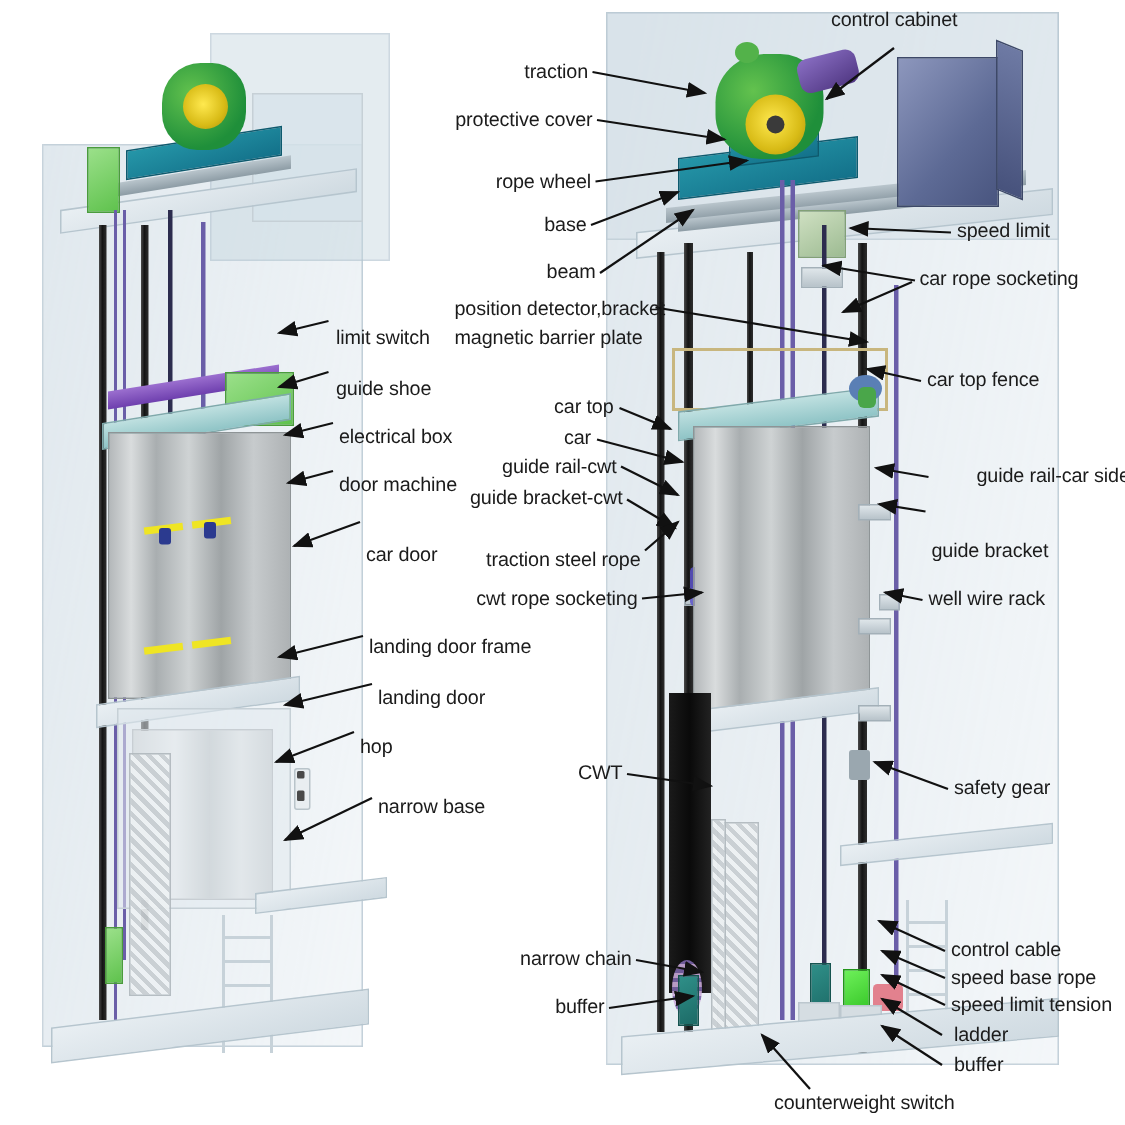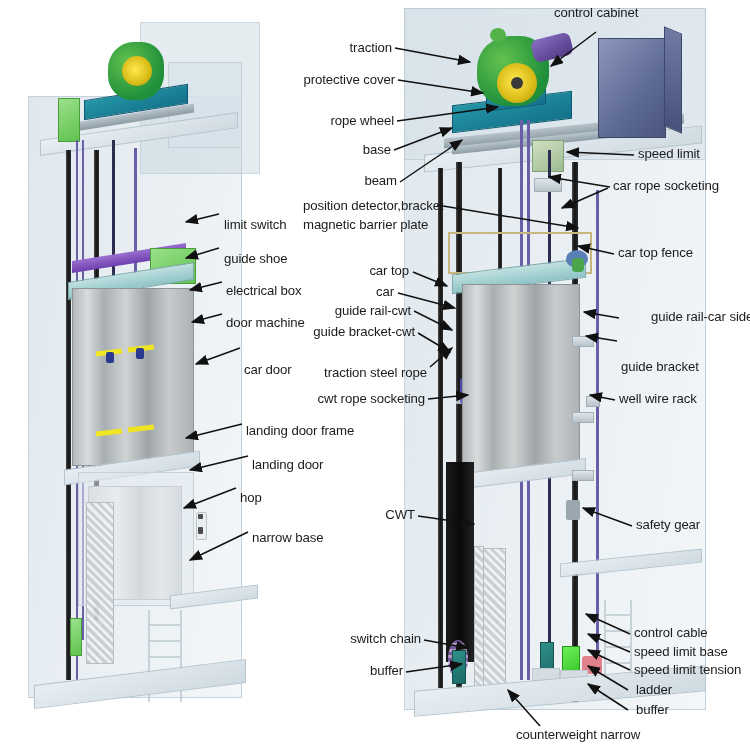--- a/index.html
+++ b/index.html
@@ -238,23 +238,23 @@
   <div class="lbl r" style="left:425px;top:392px;">cwt rope socketing</div>
 
   <div class="lbl" style="left:618px;top:246px;">car top fence</div>
   <div class="lbl" style="left:623px;top:310px;margin-left:28px;">guide rail-car side</div>
   <div class="lbl" style="left:621px;top:333px;margin-top:27px;">guide bracket</div>
   <div class="lbl" style="left:619px;top:392px;">well wire rack</div>
   <div class="lbl" style="left:636px;top:518px;">safety gear</div>
 
   <div class="lbl r" style="left:415px;top:508px;">CWT</div>
 
-  <div class="lbl r" style="left:421px;top:632px;">switch chain</div>
+  <div class="lbl r" style="left:421px;top:632px;">narrow chain</div>
   <div class="lbl r" style="left:403px;top:664px;">buffer</div>
 
   <div class="lbl" style="left:634px;top:626px;">control cable</div>
-  <div class="lbl" style="left:634px;top:645px;">speed limit base</div>
+  <div class="lbl" style="left:634px;top:645px;">speed base rope</div>
   <div class="lbl" style="left:634px;top:663px;">speed limit tension</div>
   <div class="lbl" style="left:636px;top:683px;">ladder</div>
   <div class="lbl" style="left:636px;top:703px;">buffer</div>
-  <div class="lbl" style="left:516px;top:728px;">counterweight narrow</div>
+  <div class="lbl" style="left:516px;top:728px;">counterweight switch</div>
 
 </div>
 
 </body></html>

